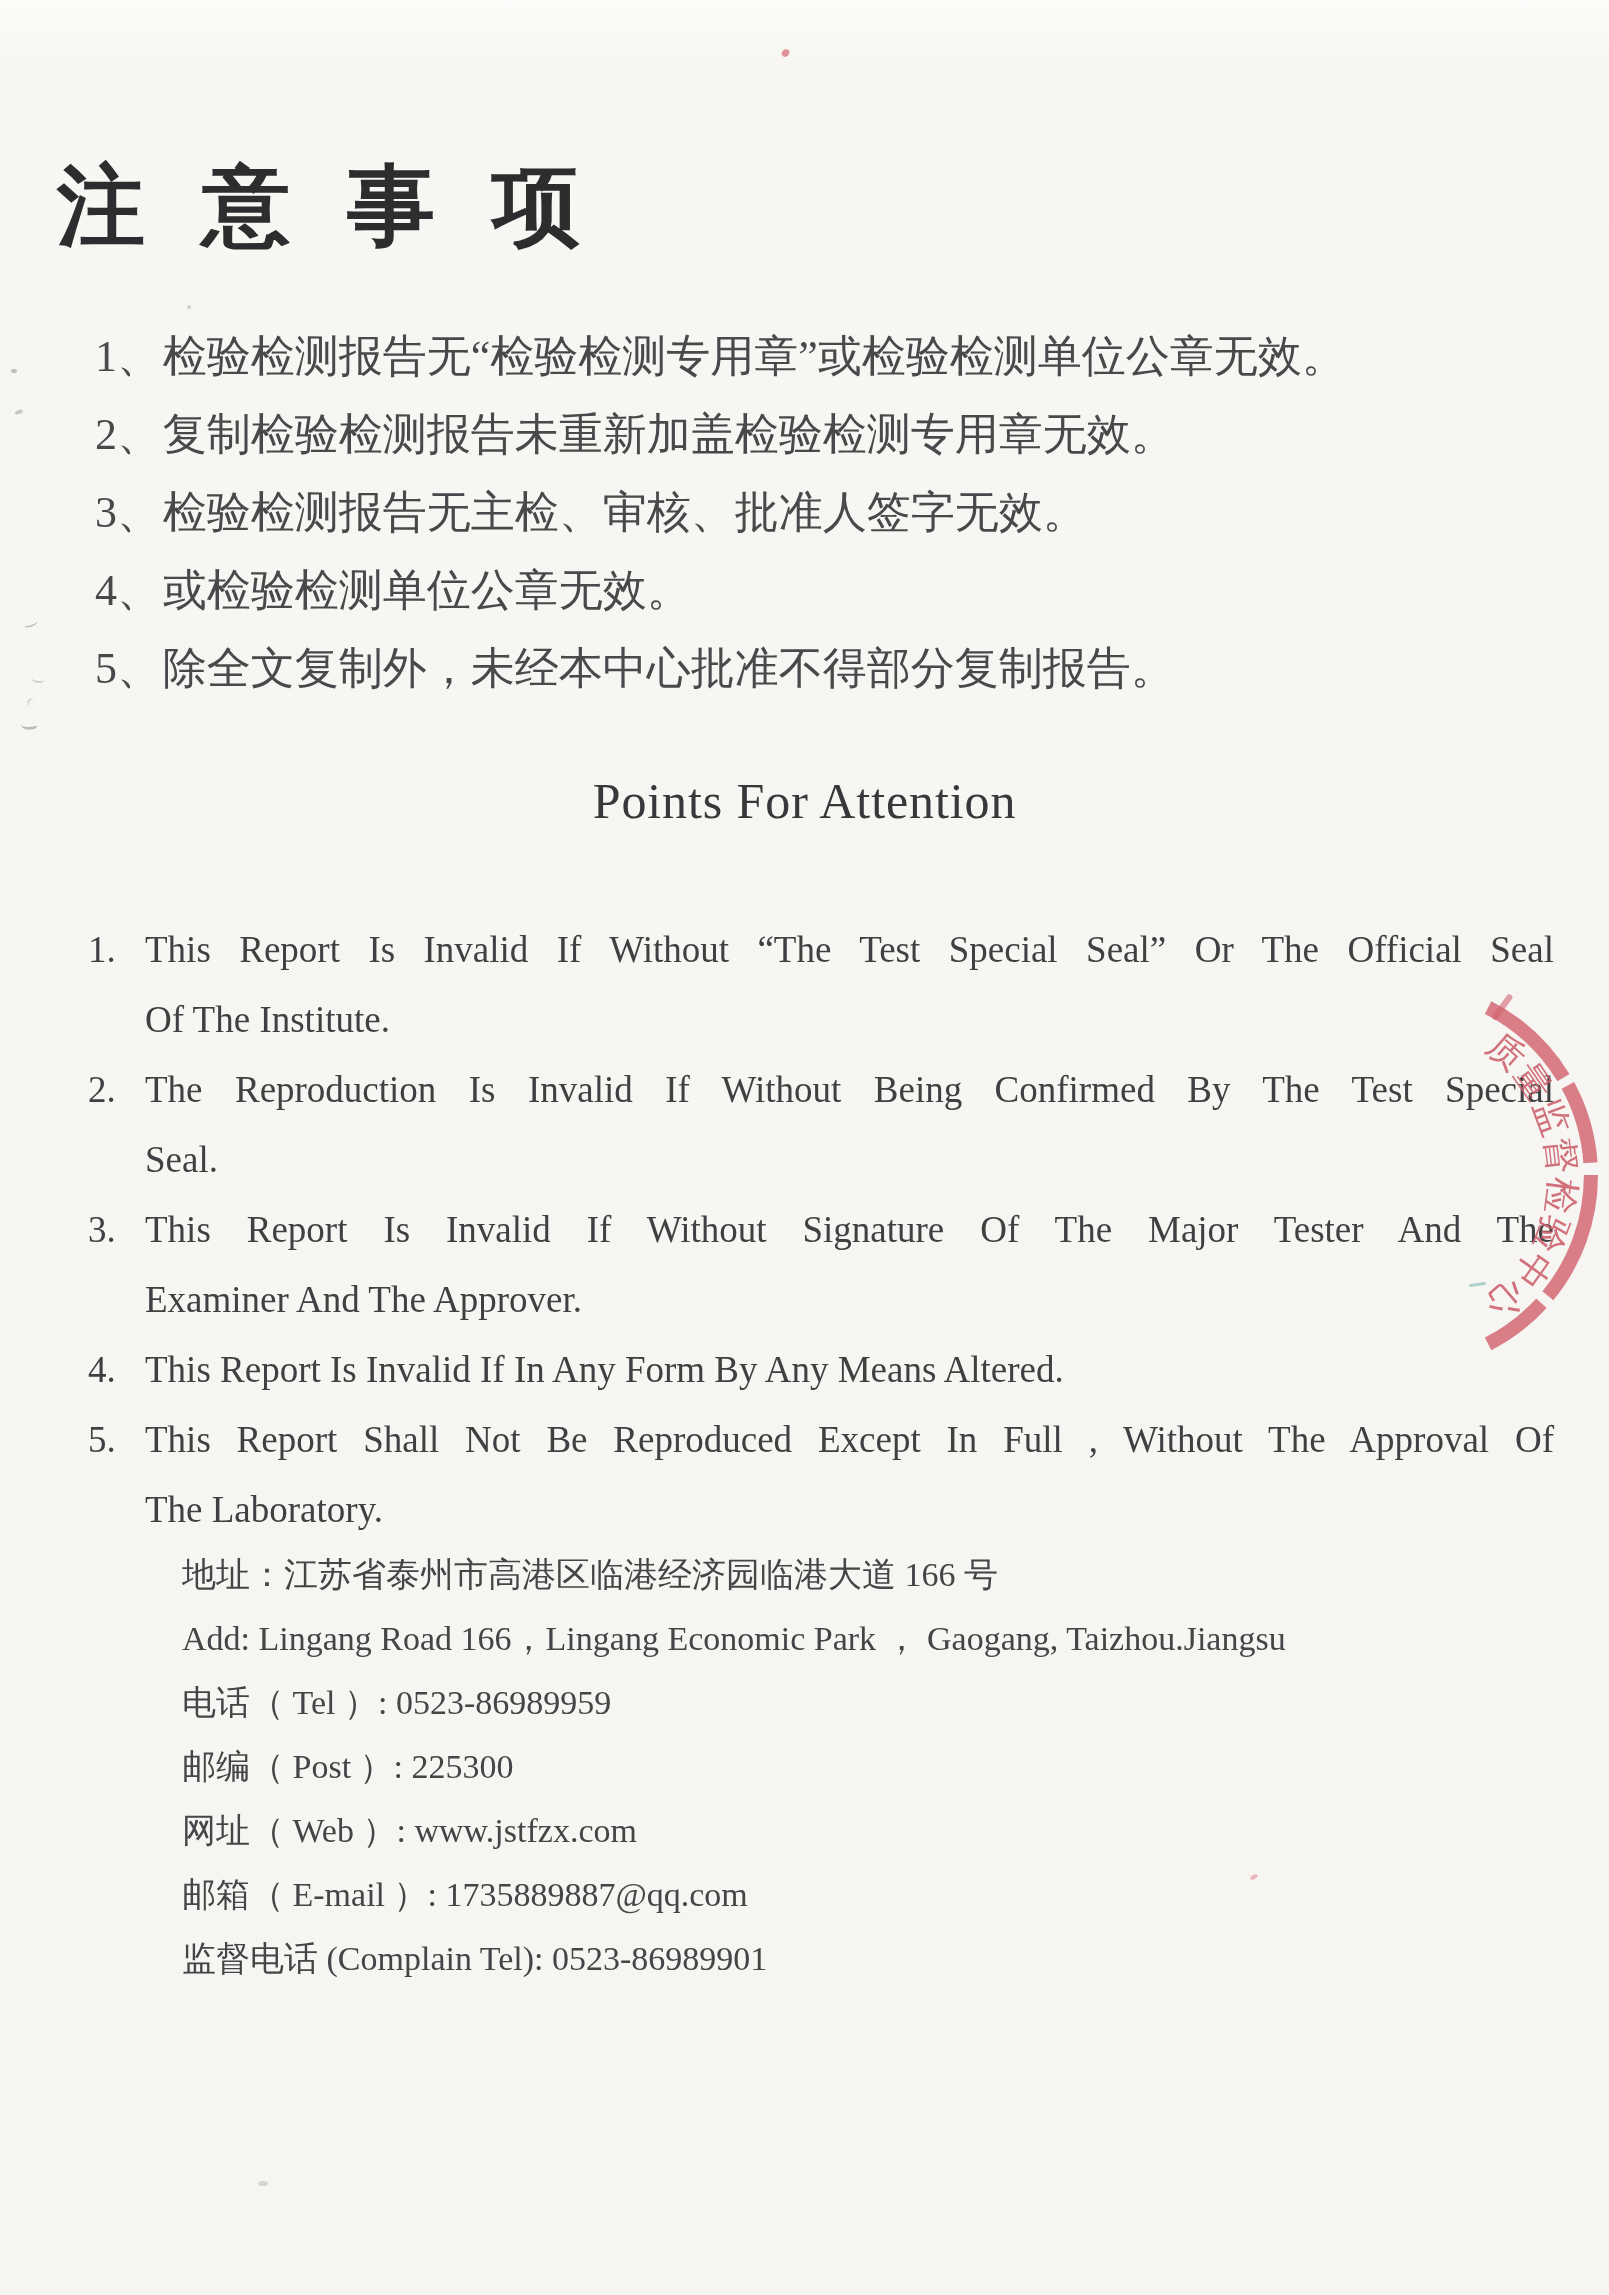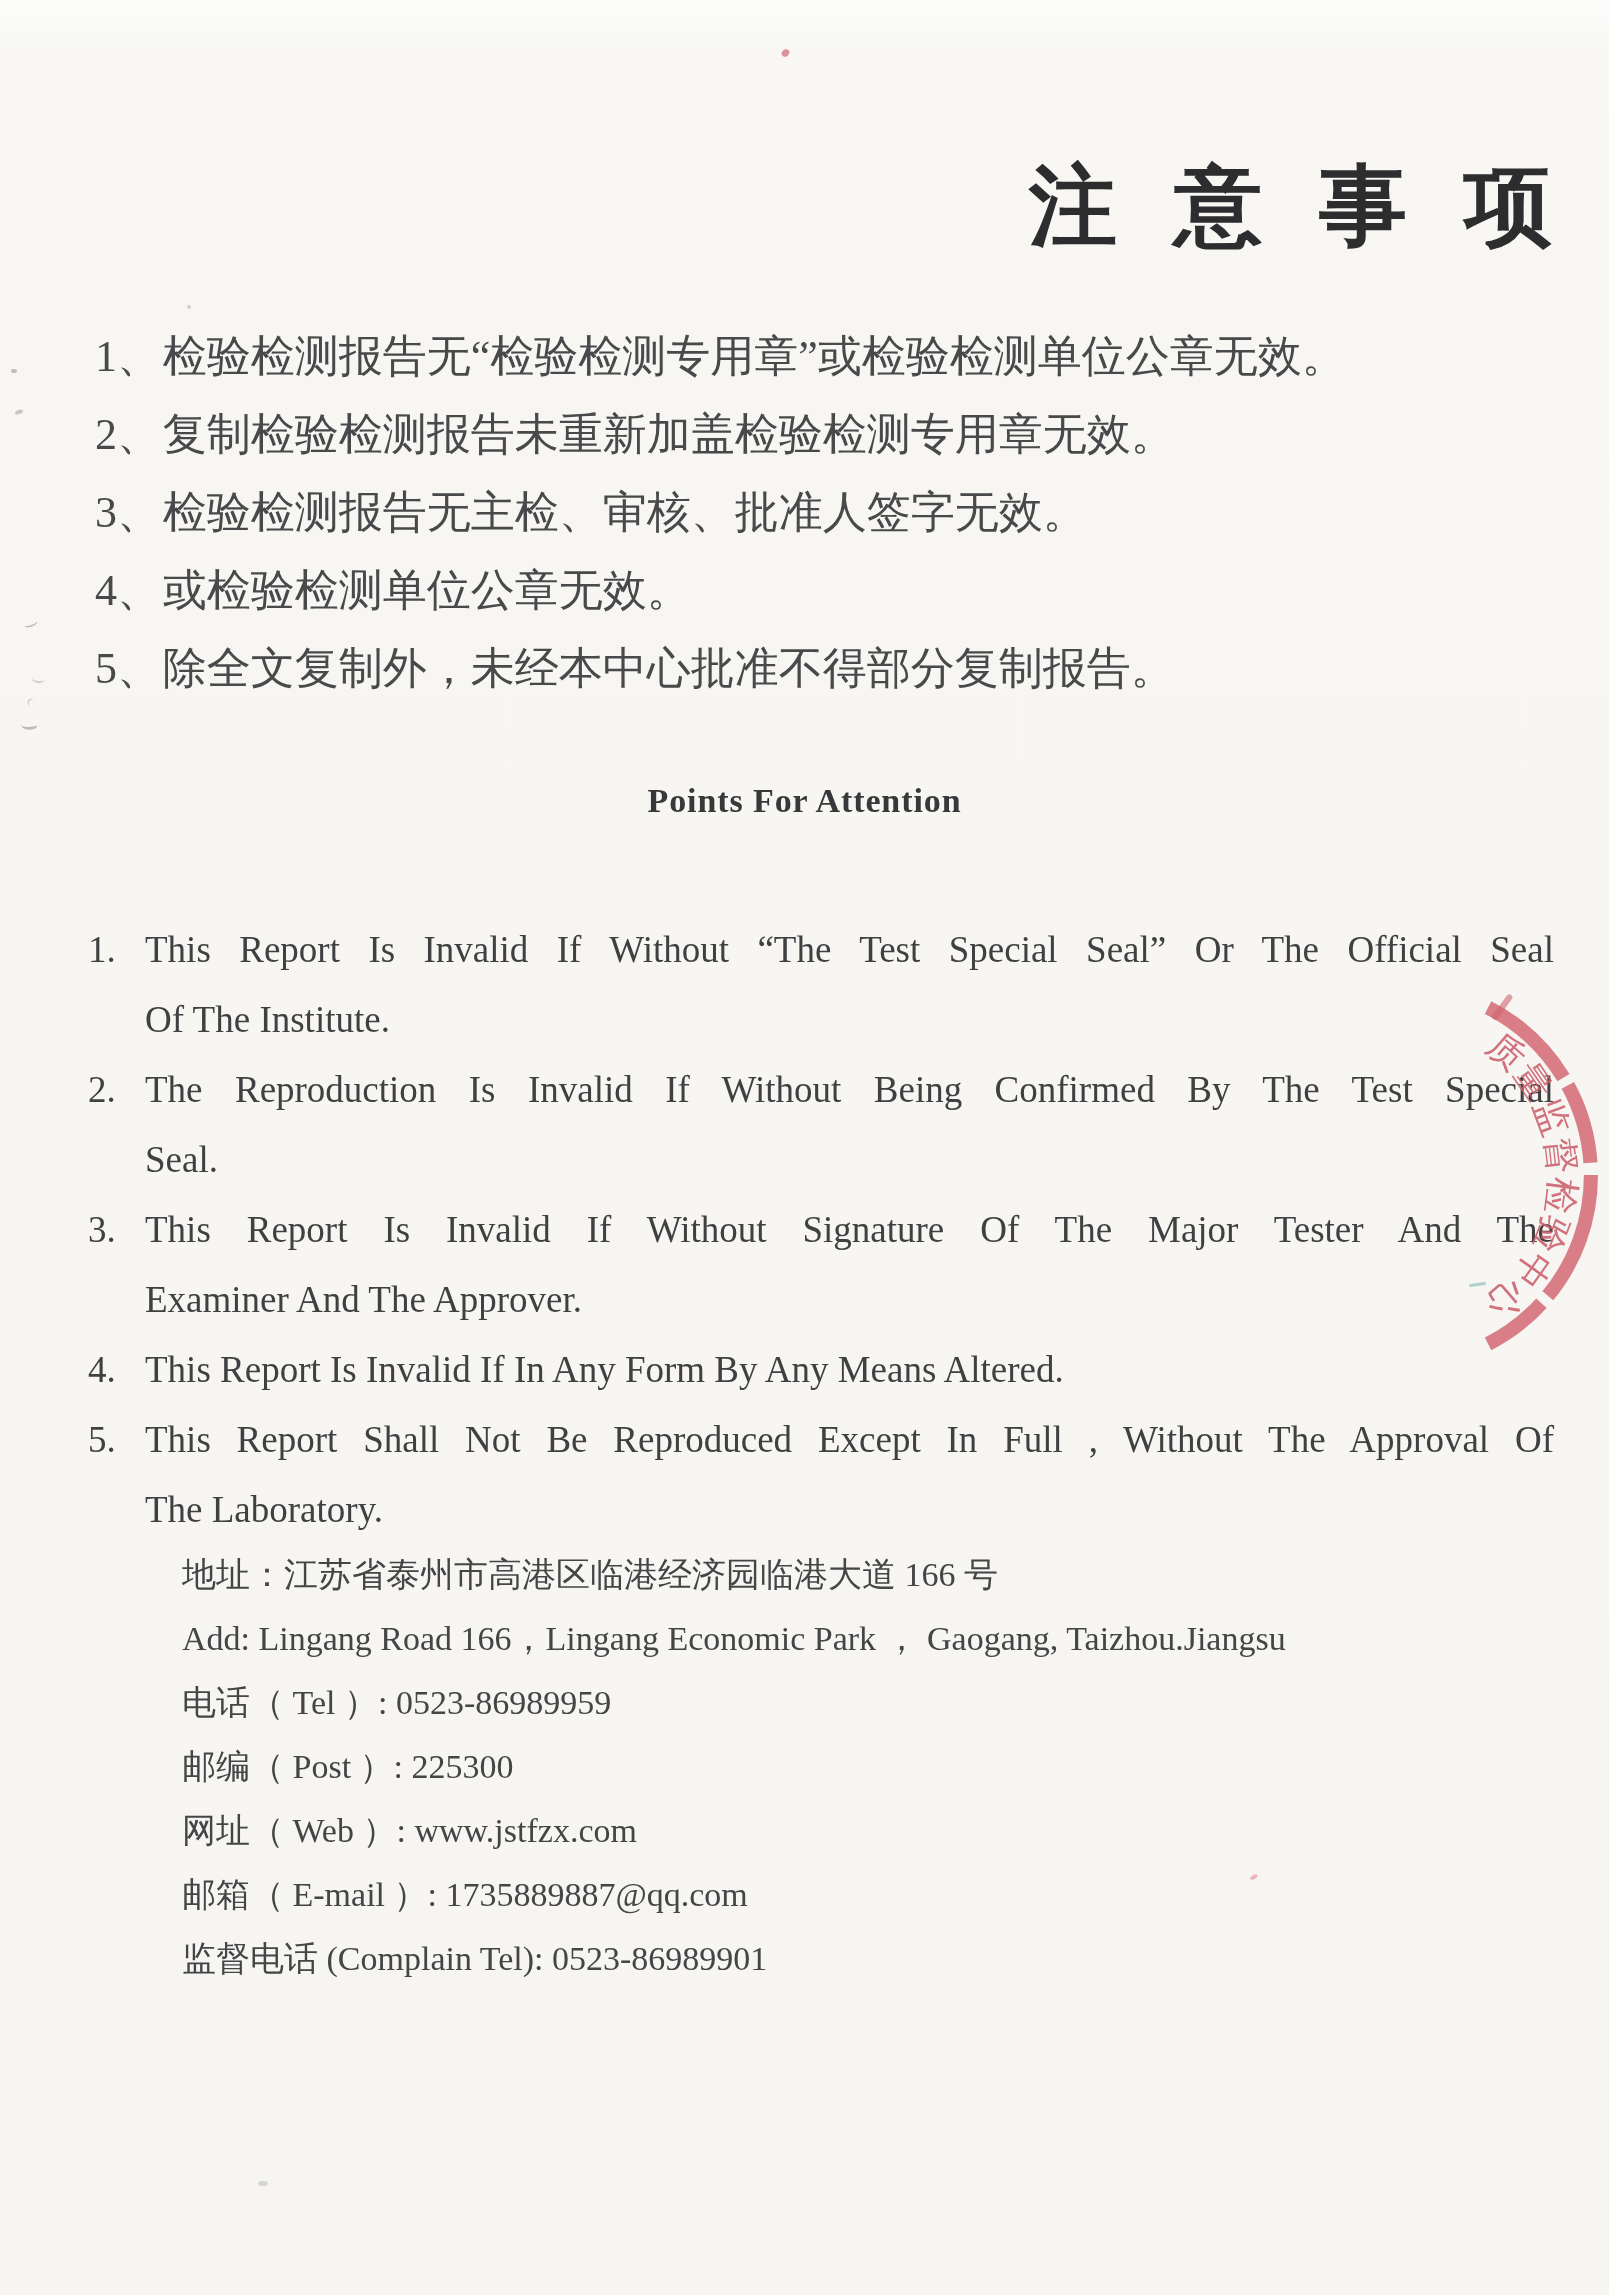--- a/index.html
+++ b/index.html
@@ -16,21 +16,21 @@
       linear-gradient(180deg, #fcfcfa 0px, #f8f7f4 53px, #f7f6f3 353px, #f6f5f2 2295px);
     font-family: "Liberation Serif", "DejaVu Serif", serif;
     color: #444447;
   }
 
   
   .title-cn {
     position: absolute;
     top: 148px; left: 0; right: 0;
     margin: 0;
-    text-align: right;
+    text-align: left;
     font-family: "DejaVu Sans", "Liberation Sans", sans-serif;
     font-weight: 700;
     font-size: 88px;
     line-height: 115px;
     letter-spacing: 57px;
     text-indent: 57px; 
     color: #2d2d30;
   }
 
   
@@ -48,22 +48,22 @@
   }
   .cn-num { margin-right: 1.8px; }
 
   
   .title-en {
     position: absolute;
     top: 770px; left: 0; right: 0;
     margin: 0;
     text-align: center;
     font-family: "Liberation Serif", "DejaVu Serif", serif;
-    font-weight: 700;
-    font-size: 34px;
+    font-weight: 400;
+    font-size: 50px;
     line-height: 62px;
     color: #38383b;
     letter-spacing: 0.9px;
   }
 
   
   .en-list {
     position: absolute;
     top: 915px; left: 88px;
     width: 1466px;

